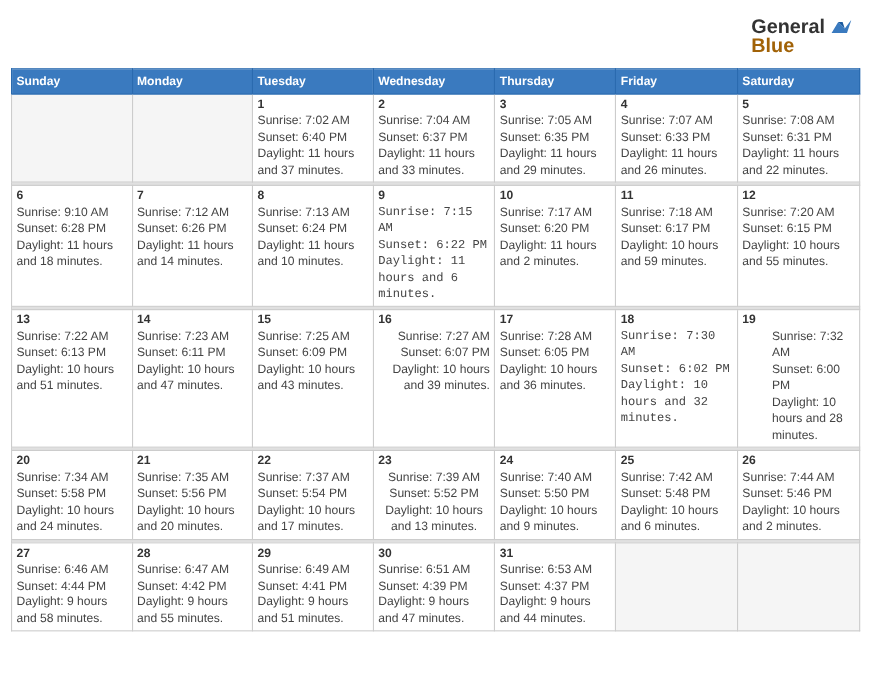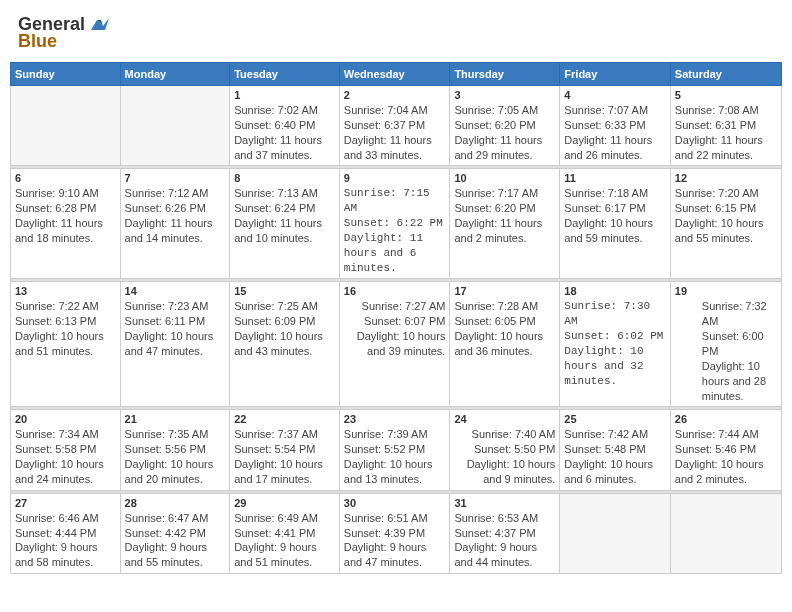--- a/index.html
+++ b/index.html
@@ -5,24 +5,25 @@
     * { box-sizing: border-box; margin: 0; padding: 0; }
     body {
       font-family: Arial, sans-serif;
       background: #fff;
       width: 792px;
       min-height: 612px;
       padding: 10px;
     }
     .header-area {
       display: flex;
-      justify-content: flex-start;
+      justify-content: flex-end;
       align-items: flex-start;
       margin-bottom: 6px;
       padding: 4px 8px;
+      margin-left: 32px;
     }
     .logo {
       display: flex;
       flex-direction: column;
       align-items: flex-start;
     }
     .title-area {
       text-align: right;
     }
     .month-title {
@@ -116,21 +117,21 @@
         </td>
         <td>
           <span class="day-number">2</span>
           <div class="day-info" style="white-space: pre-line;">Sunrise: 7:04 AM
 Sunset: 6:37 PM
 Daylight: 11 hours and 33 minutes.</div>
         </td>
         <td>
           <span class="day-number">3</span>
           <div class="day-info" style="white-space: pre-line;">Sunrise: 7:05 AM
-Sunset: 6:20 PM
+Sunset: 6:35 PM
 Daylight: 11 hours and 29 minutes.</div>
         </td>
         <td>
           <span class="day-number">4</span>
           <div class="day-info" style="white-space: pre-line;">Sunrise: 7:07 AM
 Sunset: 6:33 PM
 Daylight: 11 hours and 26 minutes.</div>
         </td>
         <td>
           <span class="day-number">5</span>
@@ -250,27 +251,27 @@
 Daylight: 10 hours and 20 minutes.</div>
         </td>
         <td>
           <span class="day-number">22</span>
           <div class="day-info" style="white-space: pre-line;">Sunrise: 7:37 AM
 Sunset: 5:54 PM
 Daylight: 10 hours and 17 minutes.</div>
         </td>
         <td>
           <span class="day-number">23</span>
-          <div class="day-info" style="white-space: pre-line;">Sunrise: 7:39 AM
+          <div class="day-info" style="white-space: pre-line; text-align: center;">Sunrise: 7:39 AM
 Sunset: 5:52 PM
 Daylight: 10 hours and 13 minutes.</div>
         </td>
         <td>
           <span class="day-number">24</span>
-          <div class="day-info" style="white-space: pre-line; text-align: right;">Sunrise: 7:40 AM
+          <div class="day-info" style="white-space: pre-line;">Sunrise: 7:40 AM
 Sunset: 5:50 PM
 Daylight: 10 hours and 9 minutes.</div>
         </td>
         <td>
           <span class="day-number">25</span>
           <div class="day-info" style="white-space: pre-line;">Sunrise: 7:42 AM
 Sunset: 5:48 PM
 Daylight: 10 hours and 6 minutes.</div>
         </td>
         <td>

